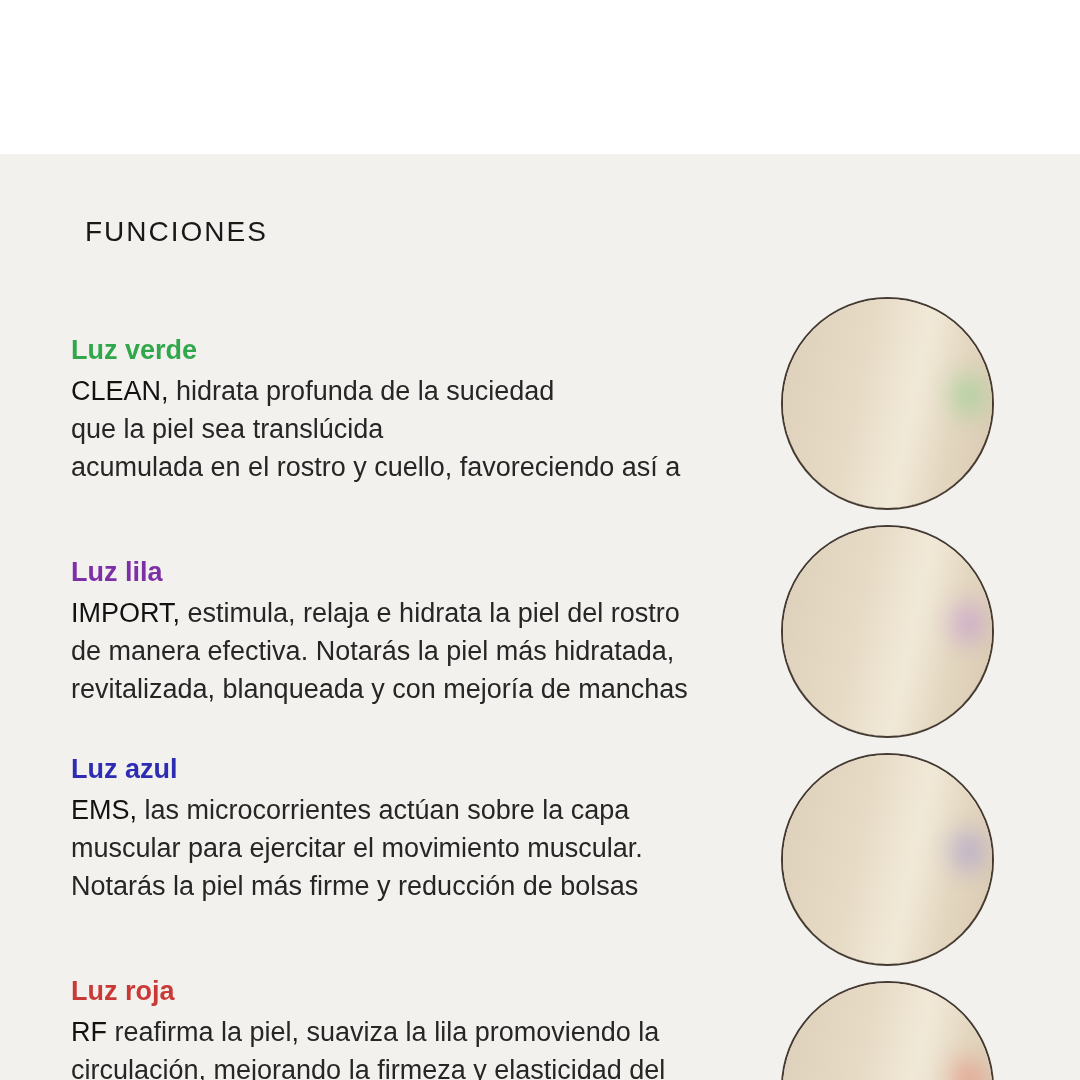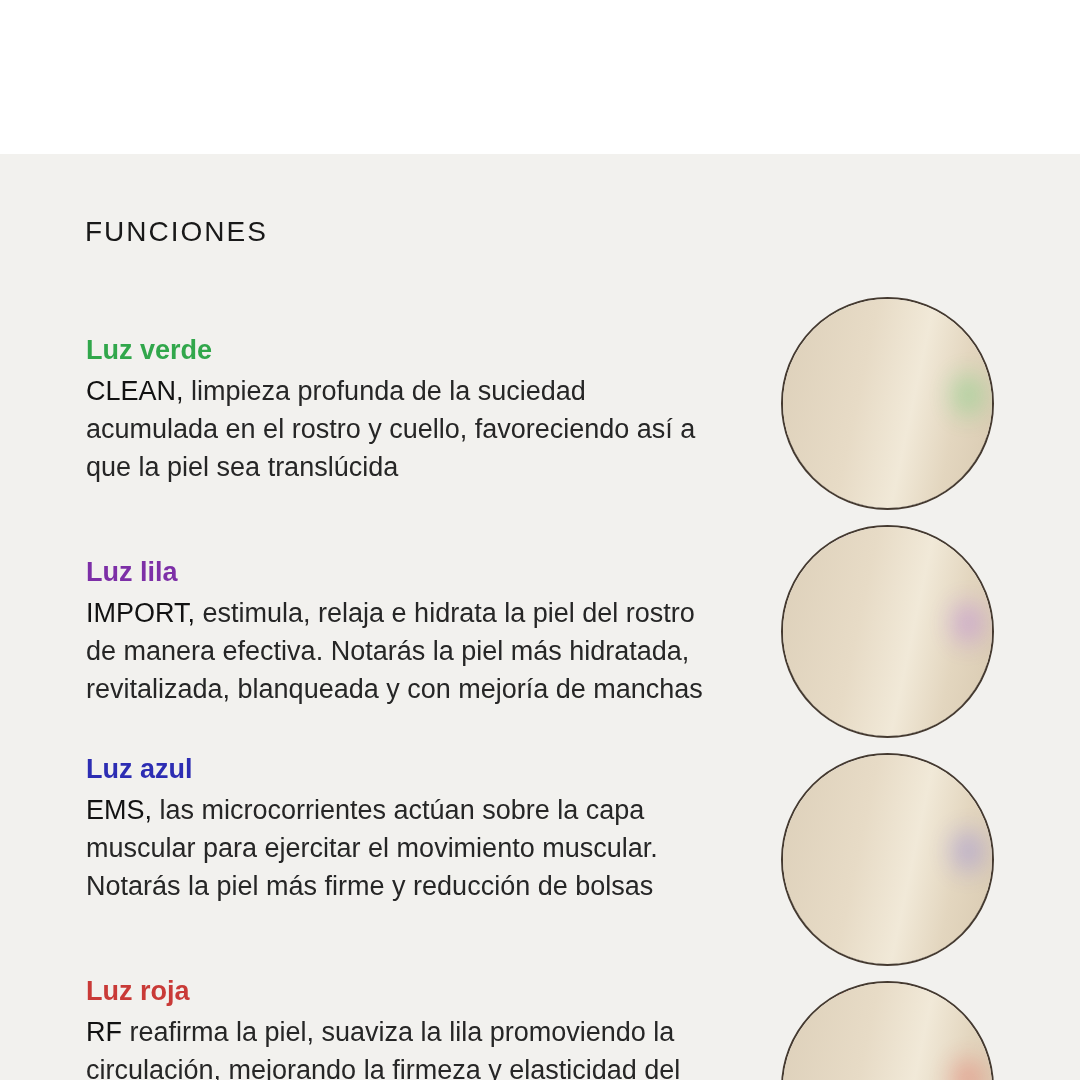--- a/index.html
+++ b/index.html
@@ -6,21 +6,21 @@
   #canvas{
     position:relative;width:1080px;height:1080px;overflow:hidden;
     background:#f2f1ee;
     font-family:"Liberation Sans", sans-serif;
     color:#242424;
   }
   .title{
     position:absolute;left:85px;top:62px;margin:0;
     font-size:28px;font-weight:500;letter-spacing:2px;color:#191919;
   }
-  .sec{position:absolute;left:86px;width:720px;}
+  .sec{position:absolute;left:71px;width:720px;}
   .sec-h{margin:0 0 6px 0;font-size:27px;font-weight:700;line-height:32px;}
   .line{font-size:27px;line-height:38px;white-space:nowrap;color:#262626;}
   .lead{font-weight:400;color:#121212;}
 
   .photo{
     position:absolute;left:781px;width:213px;height:213px;
     border-radius:50%;overflow:hidden;box-sizing:border-box;
     border:2px solid #453a30;
   }
   .pbg{position:absolute;inset:0;
@@ -65,23 +65,23 @@
     </g>
   </defs>
 </svg>
 
 <div id="canvas">
 
   <h1 class="title">FUNCIONES</h1>
 
   <section class="sec" style="top:180px">
     <h2 class="sec-h" style="color: rgb(49, 167, 75);">Luz verde</h2>
-    <div class="line"><b class="lead">CLEAN,</b><span> limpieza profunda de la suciedad</span></div>
+    <div class="line"><b class="lead">CLEAN,</b><span> hidrata profunda de la suciedad</span></div>
+    <div class="line">que la piel sea translúcida</div>
     <div class="line">acumulada en el rostro y cuello, favoreciendo así a</div>
-    <div class="line">que la piel sea translúcida</div>
   </section>
 
   <section class="sec" style="top:402px">
     <h2 class="sec-h" style="color: rgb(125, 47, 167);">Luz lila</h2>
     <div class="line"><b class="lead">IMPORT,</b><span> estimula, relaja e hidrata la piel del rostro</span></div>
     <div class="line">de manera efectiva. Notarás la piel más hidratada,</div>
     <div class="line">revitalizada, blanqueada y con mejoría de manchas</div>
   </section>
 
   <section class="sec" style="top:599px">

